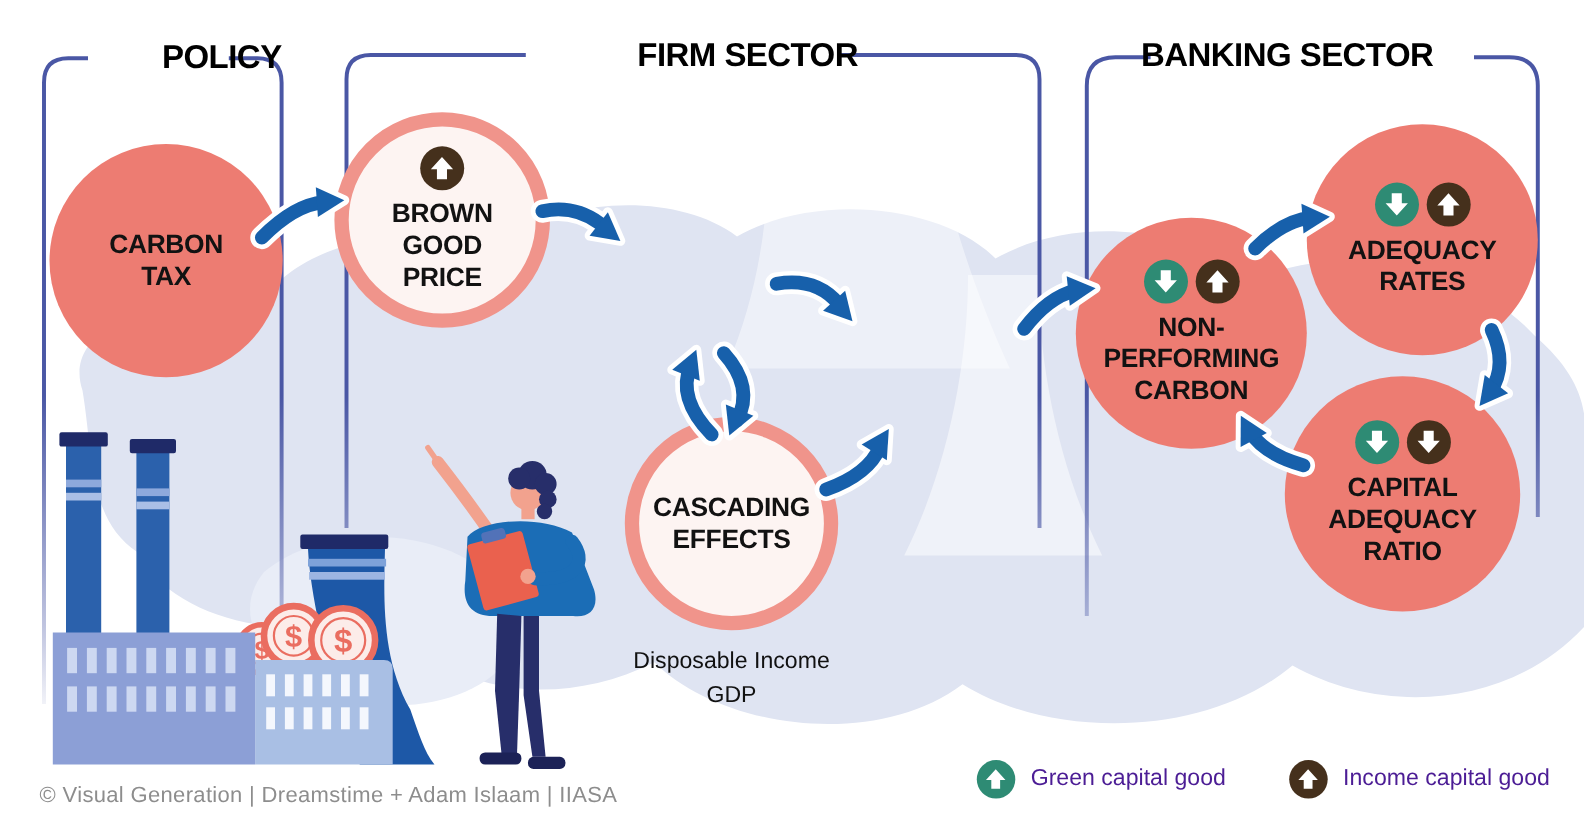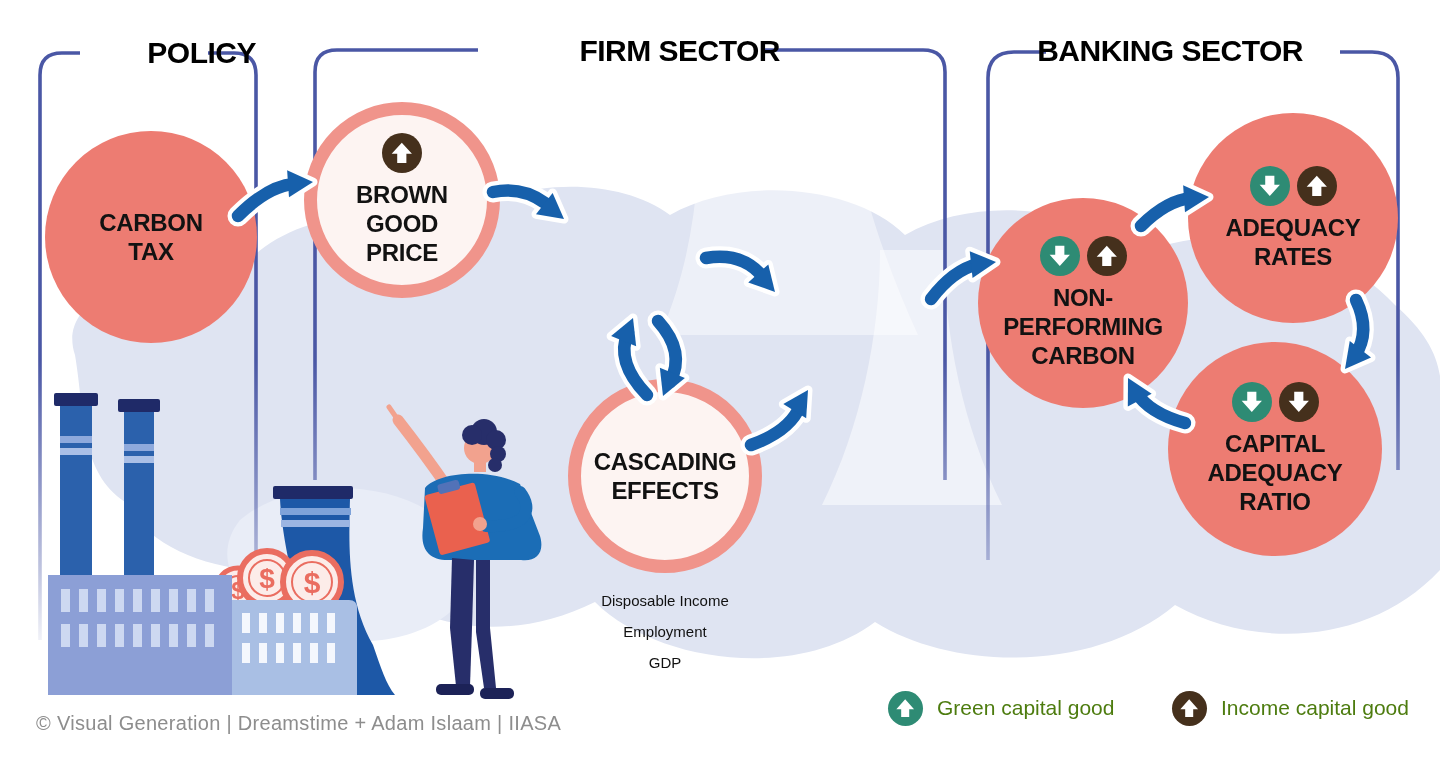--- a/index.html
+++ b/index.html
@@ -20,27 +20,27 @@
   .node.solid{background:var(--salmon,#ed7c72);}
   .node.ring{background:var(--ring_fill,#fdf4f2);border:13px solid var(--ring,#f0948b);}
   .nline{font-weight:bold;font-size:24px;line-height:29px;color:#121212;letter-spacing:-0.3px;}
   .badges{display:flex;gap:7px;margin-bottom:7px;}
   .badge{border-radius:50%;display:flex;align-items:center;justify-content:center;flex:0 0 auto;}
   .badge.green{background:var(--green,#2e8b74);}
   .badge.brown{background:var(--brown,#45301c);}
   .badge svg{width:64%;height:64%;display:block;}
   .note{
     position:absolute;left:535px;top:585px;width:260px;z-index:4;text-align:center;
-    font-size:15px;line-height:31px;color:#111;
+    font-size:21px;line-height:31px;color:#111;
   }
   .note div{white-space:nowrap;}
   .legend-item{
     position:absolute;z-index:4;display:flex;align-items:center;gap:14px;height:40px;
   }
-  .legend-item .ltext{font-size:21px;color:#4d7c0f;}
+  .legend-item .ltext{font-size:21px;color:#4c1d95;}
   .credit{
     position:absolute;left:36px;top:712px;z-index:4;font-size:20px;
     color:var(--credit_gray,#8d8d8d);letter-spacing:0.3px;
   }
 </style>
 </head>
 <body>
 
 <div class="canvas">
 
@@ -315,21 +315,20 @@
       <g>
         <path d="M1185,423 Q1149,413 1136,392" stroke="#ffffff" stroke-width="21" fill="none" stroke-linecap="round"></path>
         <path d="M0,0 L-25,-13.5 L-25,13.5 Z" transform="translate(1128,378) rotate(-118)" fill="#ffffff" stroke="#ffffff" stroke-width="9" stroke-linejoin="round"></path>
         <path d="M1185,423 Q1149,413 1136,392" stroke="#1760ab" stroke-width="12.5" fill="none" stroke-linecap="round"></path>
         <path d="M0,0 L-25,-13.5 L-25,13.5 Z" transform="translate(1128,378) rotate(-118)" fill="#1760ab"></path>
       </g>
     </svg>
 
   <div class="note">
     <div>Disposable Income</div>
-    <div>Employment</div>
     <div>GDP</div>
   </div>
 
   <div class="legend-item" style="left:888px;top:688px">
     <span>
         <span class="badge green" style="height: 35px; width: 35px;">
           <svg viewBox="0 0 24 24" style="transform:rotate(0deg)">
             <path d="M12 2.5 L21.5 13 H16.3 V13 H16.3 V21.5 H7.7 V13 H2.5 Z" fill="#ffffff"></path>
           </svg>
         </span>

